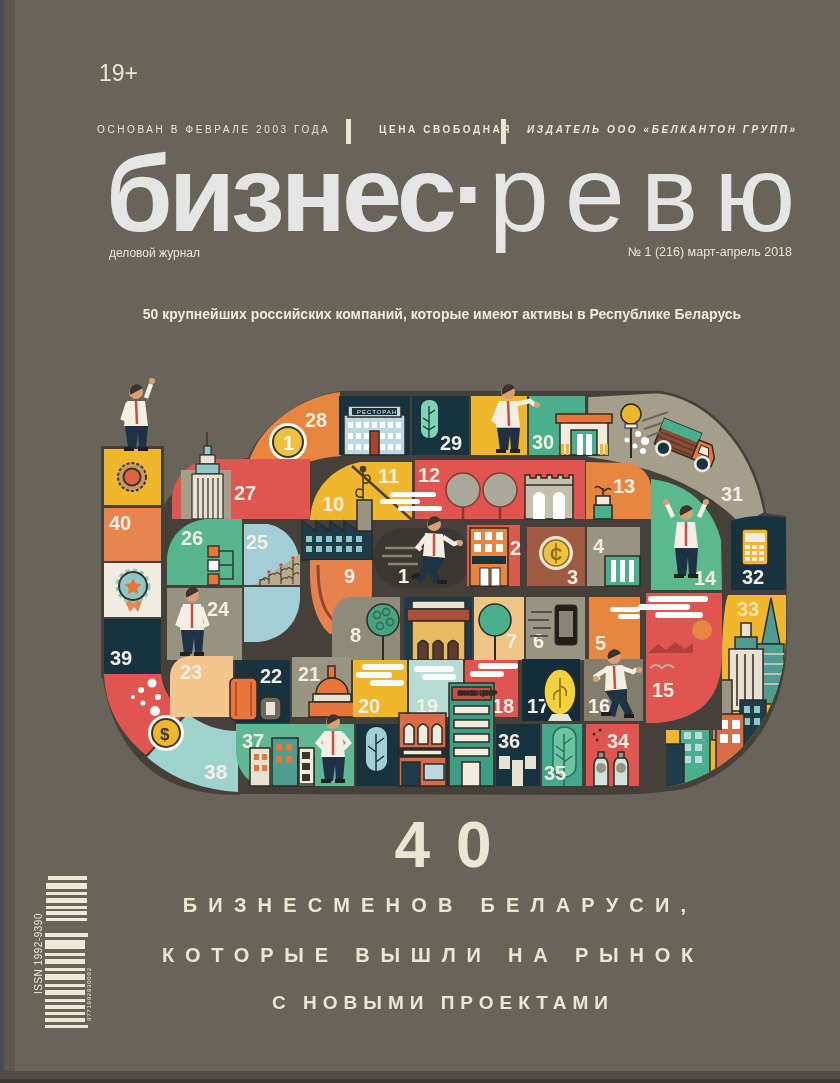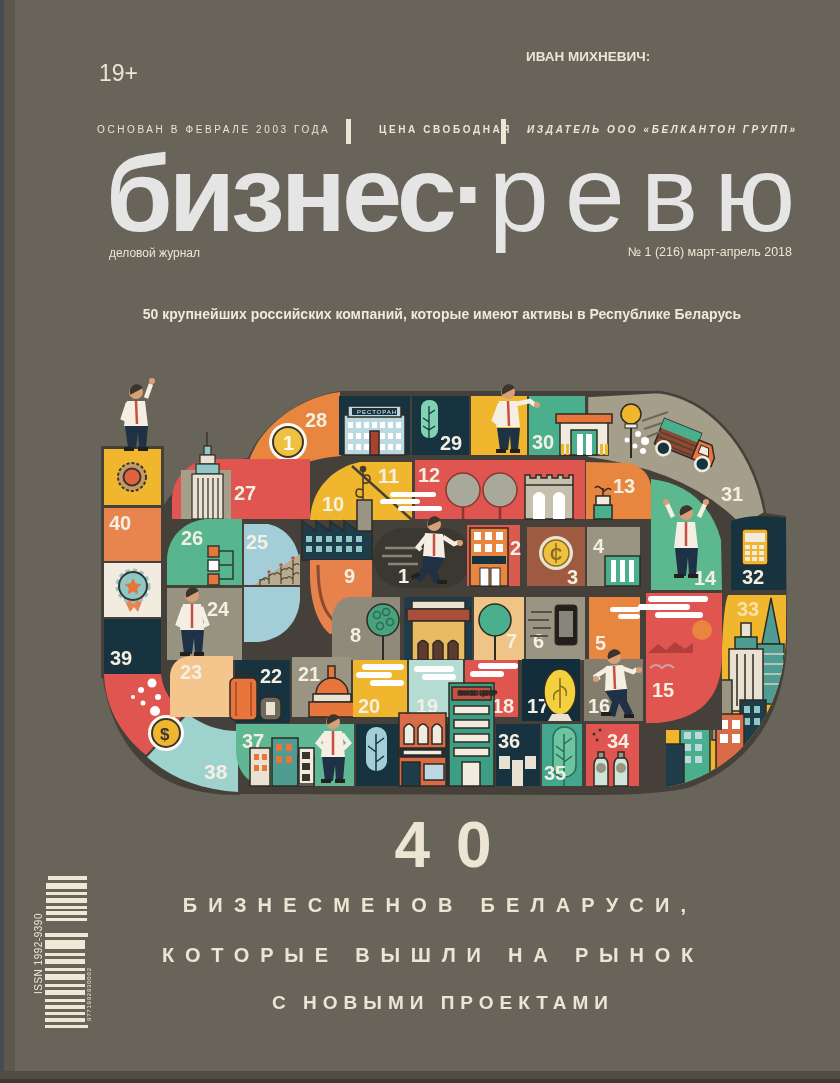--- a/index.html
+++ b/index.html
@@ -13,21 +13,20 @@
 
 <div class="abs" style="left:0;top:0;width:4px;height:1083px;background:#474b53;"></div>
 <div class="abs" style="left:4px;top:0;width:11px;height:1083px;background:#5d584e;"></div>
 
 <div class="abs" style="left:0;top:1071px;width:840px;height:12px;background:#504c44;"></div>
 <div class="abs" style="left:0;top:1079px;width:840px;height:4px;background:#3c3933;"></div>
 
 <div class="abs cream" style="left:99px;top:60px;font-size:23px;">19+</div>
 
 <div class="abs cream" style="left:526px;top:48px;line-height:17px;">
-  <div style="font-weight:bold;font-size:13.5px;">ИВАН МИХНЕВИЧ:</div>
 </div>
 
 <div class="abs cream" style="left:97px;top:124px;font-size:10px;font-weight:normal;letter-spacing:2.6px;">ОСНОВАН В ФЕВРАЛЕ 2003 ГОДА</div>
 
 <div class="abs" style="left:346px;top:119px;width:5px;height:25px;background:#ece5d3;"></div>
 <div class="abs cream" style="left:367px;top:124px;font-size:10px;font-weight:bold;letter-spacing:2.6px;padding-left:12px;">ЦЕНА СВОБОДНАЯ</div>
 
 <div class="abs" style="left:501px;top:119px;width:5px;height:25px;background:#ece5d3;"></div>
 <div class="abs cream" style="left:527px;top:124px;font-size:10px;font-weight:bold;letter-spacing:2.6px;font-style:italic;">ИЗДАТЕЛЬ ООО «БЕЛКАНТОН ГРУПП»</div>
 

